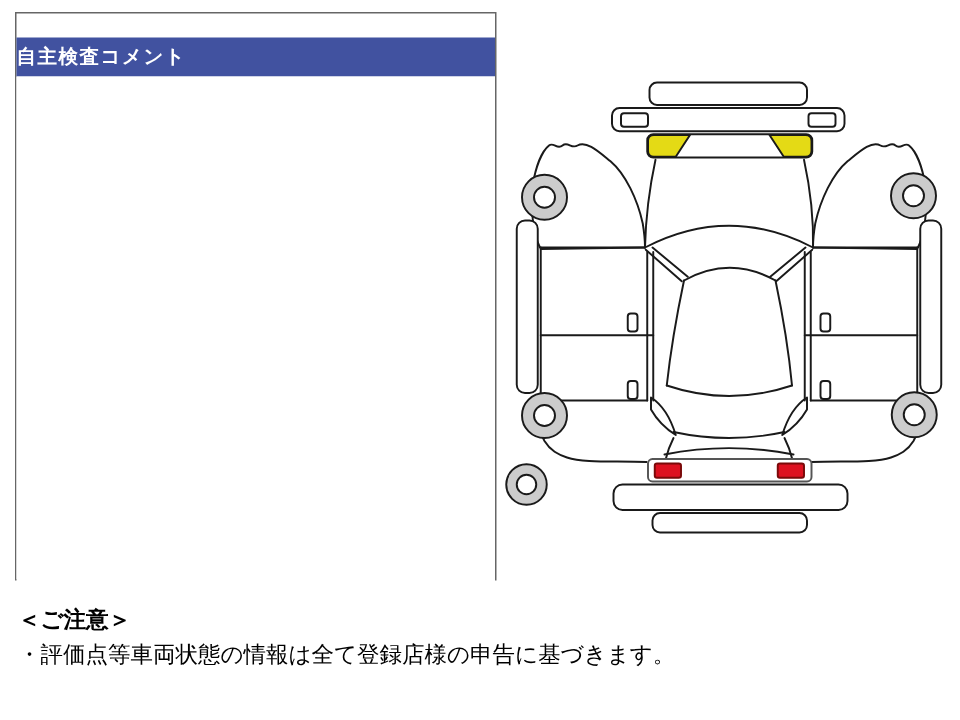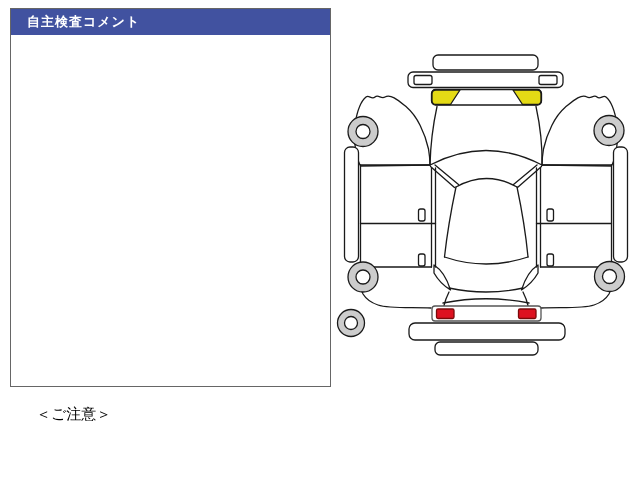--- a/index.html
+++ b/index.html
@@ -6,30 +6,30 @@
   body{
     width:640px;height:480px;position:relative;background:#ffffff;
     font-family:"Liberation Sans", sans-serif;color:#000;overflow:hidden;
   }
   .comment-box{
     position:absolute;left:10px;top:8px;width:321px;height:379px;
     border:1px solid #666;background:#fff;box-sizing:border-box;
   }
   .comment-header{
     height:26px;line-height:26px;background:#4152a0;color:#fff;
-    font-size:13px;font-weight:bold;padding-left:16px;letter-spacing:1px;
+    font-size:13px;font-weight:bold;letter-spacing:1px;margin-top:16px;
   }
   .comment-body{
     width:100%;height:calc(100% - 26px);background:#fff;
     font-size:13px;box-sizing:border-box;padding:6px 8px;
   }
   .car-figure{position:absolute;left:335px;top:50px;width:305px;height:315px;}
   .car-figure path,.car-figure rect,.car-figure line,.car-figure circle{vector-effect:non-scaling-stroke;}
   .notice{position:absolute;left:12px;top:402px;font-size:15px;line-height:23px;color:#000;}
-  .notice .heading{font-weight:normal;margin-left:24px;}
+  .notice .heading{font-weight:bold;}
 </style>
 </head>
 <body>
 
 <div class="comment-box">
   <div class="comment-header">自主検査コメント</div>
   <div class="comment-body"></div>
 </div>
 
 <svg class="car-figure" viewBox="335 50 305 315" xmlns="http://www.w3.org/2000/svg" fill="none" stroke="#1a1a1a" stroke-width="1.3" stroke-linejoin="round" stroke-linecap="round">
@@ -111,13 +111,14 @@
 
   <rect x="432" y="306" width="109" height="15" rx="3" fill="#fff" stroke="#555"></rect>
   <rect fill="#dd1120" x="436.5" y="309" width="17.5" height="9.5" rx="1.5" stroke="#7a0a0a"></rect>
   <rect fill="#dd1120" x="518.5" y="309" width="17.5" height="9.5" rx="1.5" stroke="#7a0a0a"></rect>
   <rect x="409" y="323" width="156" height="17" rx="6" fill="#fff"></rect>
   <rect x="435" y="342" width="103" height="13" rx="5" fill="#fff"></rect>
 </svg>
 
 <div class="notice">
   <div class="heading">＜ご注意＞</div>
+  <div>・評価点等車両状態の情報は全て登録店様の申告に基づきます。</div>
 </div>
 
 </body></html>

